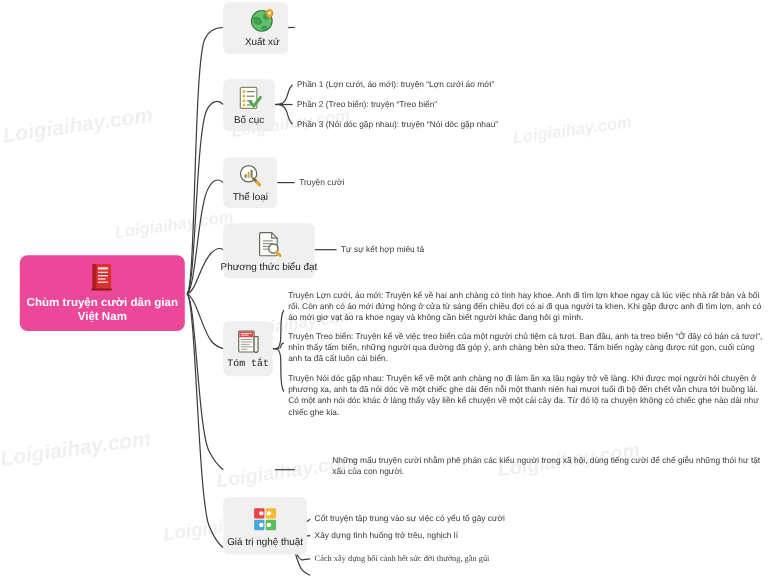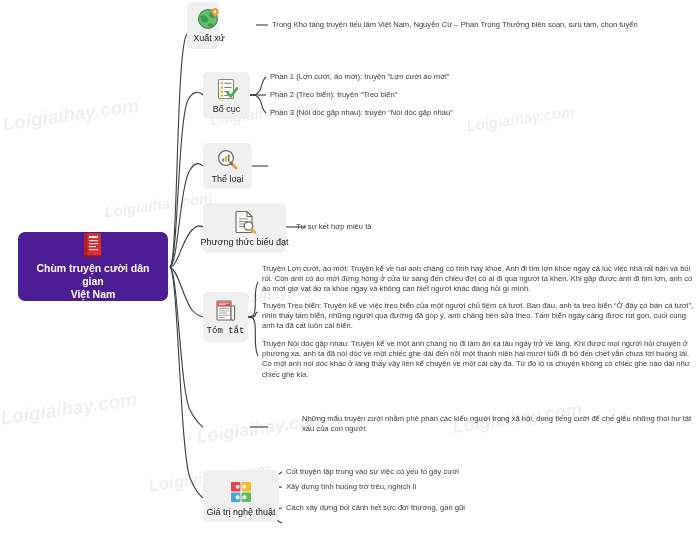--- a/index.html
+++ b/index.html
@@ -39,29 +39,29 @@
     z-index: 1;
     pointer-events: none;
   }
   #wires path, #wires line { fill: none; stroke: #3c3c3c; stroke-width: 1.1; }
 
   
   .center-node {
     position: absolute;
     left: 18px; top: 232px;
     width: 150px; height: 69px;
-    background: #4c1d95;
+    background: #ec4899;
     border-radius: 7px;
     z-index: 3;
     display: flex;
     flex-direction: column;
     align-items: center;
     justify-content: center;
     box-sizing: border-box;
-    padding: 4px 18px;
+    padding: 4px 6px;
   }
   .center-node .ctitle {
     color: #ffffff;
     font-size: 10.5px;
     font-weight: bold;
     line-height: 13px;
     text-align: center;
     margin-top: 4px;
     white-space: pre-line;
   }
@@ -159,35 +159,34 @@
         <rect x="8" y="11" width="9" height="1.2" fill="#ffdddd"></rect>
         <rect x="8" y="14" width="7" height="1.2" fill="#ffdddd"></rect>
         <rect x="8" y="17" width="9" height="1.2" fill="#ffdddd"></rect>
         <rect x="2" y="23.2" width="19" height="2" rx="1" fill="#8e1818"></rect>
       </svg>
     </span>
     <div class="ctitle">Chùm truyện cười dân gian
 Việt Nam</div>
   </div>
 
-  <div class="node" style="left:187px; top:2px; width:32px; height:47px;padding-left:20px;">
+  <div class="node" style="left:203px; top:2px; width:59px; height:47px;padding-left:20px;">
     <span>
       <svg class="icon" width="24" height="22" viewBox="0 0 24 22">
         <circle cx="11" cy="11" r="9.4" fill="#63c06a"></circle>
         <path d="M3,8 q4,-2 7,1 q3,3 0,5 q-3,2 -6,-1 Z" fill="#3f9a52"></path>
         <path d="M13,4 q4,0 6,4 q-2,3 -5,2 q-3,-1 -1,-6 Z" fill="#3f9a52"></path>
         <path d="M10,17 q3,-3 6,-1 q1,2 -2,3 q-3,1 -4,-2 Z" fill="#3f9a52"></path>
         <circle cx="11" cy="11" r="9.4" fill="none" stroke="#2f7a40" stroke-width="1"></circle>
         <path d="M18,0.6 a3.2,3.2 0 0 1 3.2,3.2 c0,2.4 -3.2,5.2 -3.2,5.2 s-3.2,-2.8 -3.2,-5.2 a3.2,3.2 0 0 1 3.2,-3.2 z" fill="#f0a830" stroke="#c8871c" stroke-width="0.7"></path>
         <circle cx="18" cy="3.8" r="1.2" fill="#ffffff"></circle>
       </svg>
     </span>
     <div class="nlabel">Xuất xứ</div>
   </div>
-  <div class="leaf" style="left:272px; top:20px; width:420px;">Trong Kho tàng truyện tiếu lâm Việt Nam, Nguyễn Cừ – Phan Trọng Thưởng biên soạn, sưu tầm, chọn tuyển</div>
 
   <div class="node" style="left:203px; top:72px; width:47px; height:47px;">
     <span>
       <svg class="icon" width="22" height="23" viewBox="0 0 22 23">
         <rect x="2.5" y="1.5" width="15" height="19" rx="1.2" fill="#ffffff" stroke="#8a8a6a" stroke-width="1.1"></rect>
         <rect x="4.6" y="4" width="2.4" height="2.4" fill="#d8b84a"></rect>
         <rect x="4.6" y="8.2" width="2.4" height="2.4" fill="#d8b84a"></rect>
         <rect x="4.6" y="12.4" width="2.4" height="2.4" fill="#d8b84a"></rect>
         <rect x="4.6" y="16.2" width="2.4" height="2.4" fill="#d8b84a"></rect>
         <rect x="8.4" y="4.7" width="7" height="1.1" fill="#7a7a6a"></rect>
@@ -209,37 +208,38 @@
         <circle cx="10" cy="9" r="7.4" fill="#ffffff" stroke="#6a6a5a" stroke-width="1.2"></circle>
         <rect x="6.4" y="9.4" width="1.8" height="3.2" fill="#7a7a6a"></rect>
         <rect x="9.1" y="7.2" width="1.8" height="5.4" fill="#e0a830"></rect>
         <rect x="11.8" y="5.4" width="1.8" height="7.2" fill="#7a7a6a"></rect>
         <line x1="15.2" y1="14.2" x2="20" y2="19" stroke="#e0a830" stroke-width="3" stroke-linecap="round"></line>
         <line x1="14.4" y1="13.4" x2="16" y2="15" stroke="#6a6a5a" stroke-width="2.4" stroke-linecap="round"></line>
       </svg>
     </span>
     <div class="nlabel">Thể loại</div>
   </div>
+  <div class="leaf" style="left:272px; top:161px; width:200px;">Truyện cười</div>
 
   <div class="node" style="left:203px; top:203px; width:83px; height:50px;">
     <span>
       <svg class="icon" width="22" height="24" viewBox="0 0 22 24">
         <path d="M3,1.5 h10 l5,5 v15 a1,1 0 0 1 -1,1 h-14 a1,1 0 0 1 -1,-1 v-19 a1,1 0 0 1 1,-1 z" fill="#ffffff" stroke="#6a6a5a" stroke-width="1.1"></path>
         <path d="M13,1.5 v5 h5" fill="none" stroke="#6a6a5a" stroke-width="1.1"></path>
         <rect x="5" y="8.5" width="9" height="1" fill="#8a8a7a"></rect>
         <rect x="5" y="11" width="9" height="1" fill="#8a8a7a"></rect>
         <rect x="5" y="13.5" width="6" height="1" fill="#8a8a7a"></rect>
         <rect x="5" y="16" width="5" height="1" fill="#8a8a7a"></rect>
         <circle cx="14.5" cy="16" r="4.2" fill="#ffffff" stroke="#6a6a5a" stroke-width="1.3"></circle>
         <line x1="17.6" y1="19.1" x2="21" y2="22.6" stroke="#e0a830" stroke-width="2.6" stroke-linecap="round"></line>
       </svg>
     </span>
     <div class="nlabel">Phương thức biểu đạt</div>
   </div>
-  <div class="leaf" style="left:296px; top:222px; width:250px;">Tự sự kết hợp miêu tả</div>
+  <div class="leaf" style="left:310px; top:222px; width:250px;">Tự sự kết hợp miêu tả</div>
 
   <div class="node" style="left:203px; top:292px; width:45px; height:50px;font-family:Liberation Mono, monospace;">
     <span>
       <svg class="icon" width="22" height="24" viewBox="0 0 22 24">
         <rect x="2" y="2" width="14" height="19" rx="0.8" fill="#ffffff" stroke="#6a6a5a" stroke-width="1.1"></rect>
         <rect x="2.6" y="2.6" width="12.8" height="5" fill="#e04a4a"></rect>
         <rect x="4" y="3.8" width="10" height="0.8" fill="#ffffff" opacity="0.85"></rect>
         <rect x="4" y="5.3" width="7" height="0.8" fill="#ffffff" opacity="0.85"></rect>
         <rect x="4" y="9.2" width="10.6" height="0.9" fill="#9a9a8a"></rect>
         <rect x="4" y="11.4" width="10.6" height="0.9" fill="#9a9a8a"></rect>
@@ -250,33 +250,33 @@
       </svg>
     </span>
     <div class="nlabel">Tóm tắt</div>
   </div>
   <div class="leaf leaf-wide" style="left:262px; top:264px; width:434px;">Truyện Lợn cưới, áo mới: Truyện kể về hai anh chàng có tính hay khoe. Anh đi tìm lợn khoe ngay cả lúc việc nhà rất bản và bối rối. Còn anh có áo mới đứng hóng ở cửa từ sáng đến chiều đợi có ai đi qua người ta khen. Khi gặp được anh đi tìm lợn, anh có áo mới giơ vạt áo ra khoe ngay và không cần biết người khác đang hỏi gì mình.</div>
   <div class="leaf leaf-wide" style="left:262px; top:301px; width:434px;">Truyện Treo biển: Truyện kể về việc treo biển của một người chủ tiệm cá tươi. Ban đầu, anh ta treo biển “Ở đây có bán cá tươi”, nhìn thấy tấm biển, những người qua đường đã góp ý, anh chàng bèn sửa theo. Tấm biển ngày càng được rút gọn, cuối cùng anh ta đã cất luôn cái biển.</div>
   <div class="leaf leaf-wide" style="left:262px; top:339px; width:434px;">Truyện Nói dóc gặp nhau: Truyện kể về một anh chàng nọ đi làm ăn xa lâu ngày trở về làng. Khi được mọi người hỏi chuyện ở phương xa, anh ta đã nói dóc về một chiếc ghe dài đến nỗi một thanh niên hai mươi tuổi đi bộ đến chết vẫn chưa tới buồng lái. Có một anh nói dóc khác ở làng thấy vậy liền kể chuyện về một cái cây đa. Từ đó lộ ra chuyện không có chiếc ghe nào dài như chiếc ghe kia.</div>
 
   <div class="leaf" style="left:302px; top:414px; width:394px;">Những mẩu truyện cười nhằm phê phán các kiểu người trong xã hội, dùng tiếng cười để chế giễu những thói hư tật xấu của con người.</div>
 
-  <div class="node" style="left:203px; top:470px; width:76px; height:52px;justify-content:flex-end;">
+  <div class="node" style="left:203px; top:452px; width:76px; height:52px;">
     <span>
       <svg class="icon" width="24" height="24" viewBox="0 0 24 24">
         <rect x="2" y="2" width="9.4" height="9.4" rx="1" fill="#e8454a"></rect>
         <rect x="12.6" y="2" width="9.4" height="9.4" rx="1" fill="#f5b932"></rect>
         <rect x="2" y="12.6" width="9.4" height="9.4" rx="1" fill="#49a7e0"></rect>
         <rect x="12.6" y="12.6" width="9.4" height="9.4" rx="1" fill="#5cbd5c"></rect>
         <circle cx="8.6" cy="6.7" r="2" fill="#ffffff"></circle>
         <circle cx="15.4" cy="6.7" r="2" fill="#ffffff"></circle>
         <circle cx="8.6" cy="17.3" r="2" fill="#ffffff"></circle>
         <circle cx="15.4" cy="17.3" r="2" fill="#ffffff"></circle>
       </svg>
     </span>
     <div class="nlabel">Giá trị nghệ thuật</div>
   </div>
   <div class="leaf" style="left:286px; top:482px; width:330px;">Xây dựng tình huống trớ trêu, nghịch lí</div>
   <div class="leaf" style="left:286px; top:467px; width:330px;">Cốt truyện tập trung vào sự việc có yếu tố gây cười</div>
-  <div class="leaf" style="left:286px; top:503px; width:330px;">Cách xây dựng bối cảnh hết sức đời thường, gần gũi</div>
+  <div class="leaf" style="left:286px; top:503px; width:330px;font-family:Liberation Serif, serif;">Cách xây dựng bối cảnh hết sức đời thường, gần gũi</div>
   <div class="leaf" style="left:286px; top:496px; width:330px;margin-top:40px;">Ngôn ngữ dân dã, nhiều ẩn ý</div>
 
 </div>
 
 </body></html>

